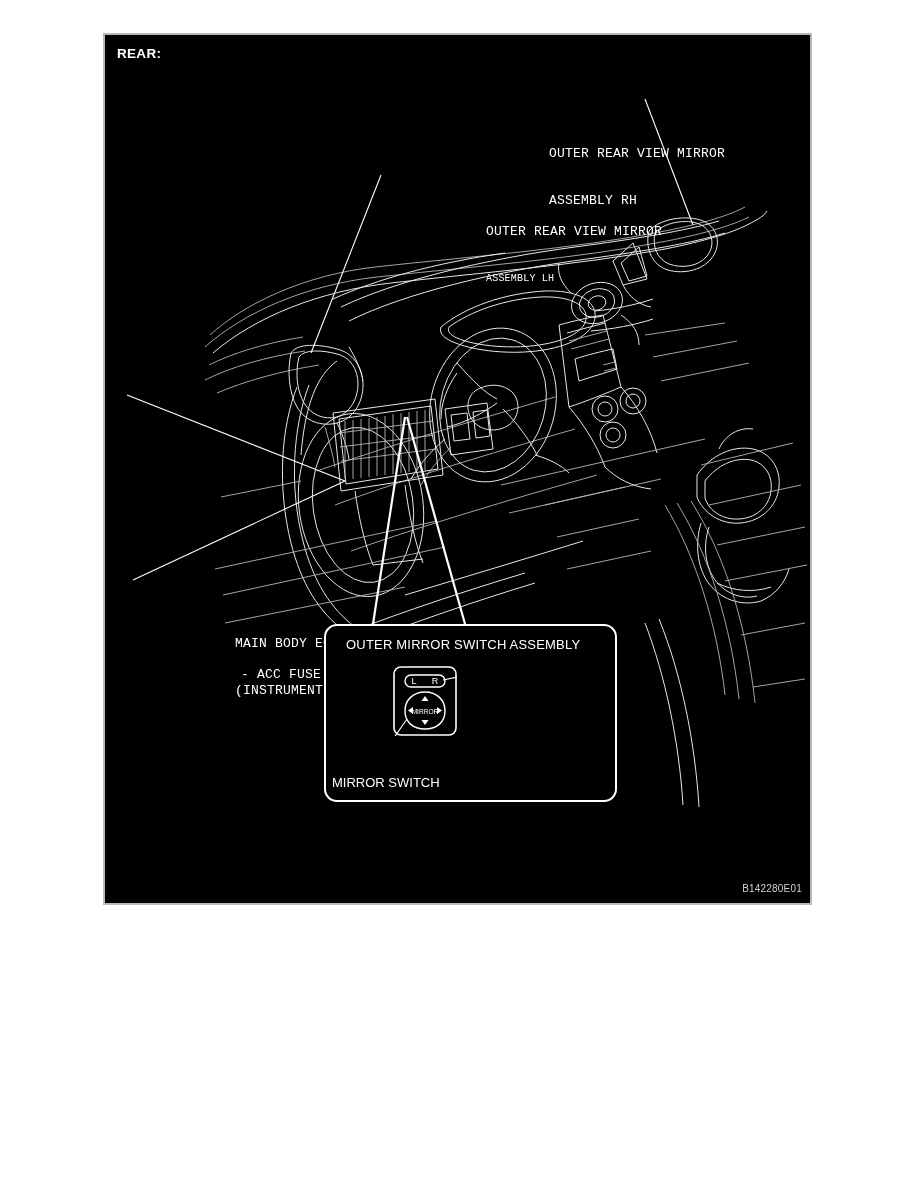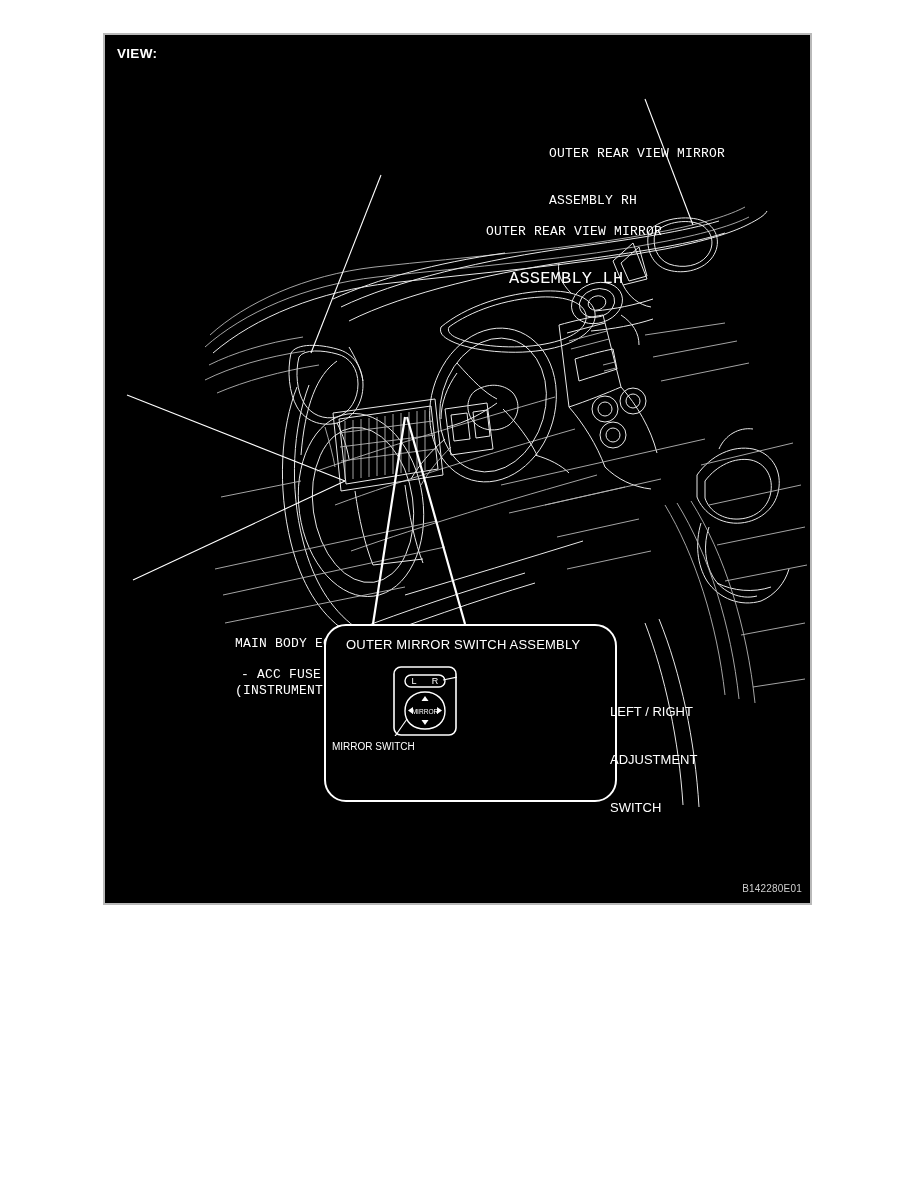--- a/index.html
+++ b/index.html
@@ -45,33 +45,33 @@
     color: #ffffff;
     font-size: 13px;
     line-height: 15.5px;
     letter-spacing: 0.2px;
     white-space: pre;
     font-family: Liberation Mono, monospace;
   }
 
   #label-mirror-rh { left: 444px; top: 80px; }
   #label-mirror-lh { left: 381px; top: 158px; }
-  #label-mirror-lh .l2 { font-size: 17px; margin-left: 23px; }
+  #label-mirror-lh .l2 { font-size: 10px; }
   #label-ecu       { left: 130px; top: 570px; }
   #label-acc-fuse  { left: 136px; top: 632px; }
 
   
   #switch-callout {
     position: absolute;
     left: 219px;   
     top: 589px;    
     width: 293px;
     height: 178px;
     border: 2px solid #ffffff;
-    border-radius: 22px;
+    border-radius: 13px;
     box-sizing: border-box;
     background: #000000;
   }
   #callout-title {
     position: absolute;
     left: 20px;
     top: 11px;
     color: #ffffff;
     font-size: 13px;
     letter-spacing: 0.2px;
@@ -82,23 +82,23 @@
     left: 284px;
     top: 46px;
     color: #ffffff;
     font-size: 13px;
     line-height: 16px;
     white-space: pre;
   }
   #label-mirror-switch {
     position: absolute;
     left: 6px;
-    top: 115px;
-    color: #ffffff;
-    font-size: 10px;
+    top: 149px;
+    color: #ffffff;
+    font-size: 13px;
     white-space: pre;
   }
 
   
   #switch-graphic {
     position: absolute;
     left: 67px;
     top: 40px;
     width: 64px;
     height: 70px;
@@ -310,21 +310,21 @@
       <line class="lead" x1="276" y1="140" x2="206" y2="318"></line>
 
       <line class="lead" x1="28" y1="545" x2="240" y2="446"></line>
       <line class="lead" x1="240" y1="446" x2="22" y2="360"></line>
 
       <line class="lead-thick" x1="300" y1="382" x2="268" y2="589"></line>
       <line class="lead-thick" x1="302" y1="382" x2="360" y2="589"></line>
     </g>
   </svg>
 
-  <div class="fig-title">VIEW:</div>
+  <div class="fig-title">REAR:</div>
 
   <div class="label" id="label-mirror-rh">
     <div>OUTER REAR VIEW MIRROR</div>
     <div>ASSEMBLY RH</div>
   </div>
 
   <div class="label" id="label-mirror-lh">
     <div>OUTER REAR VIEW MIRROR</div>
     <div class="l2">ASSEMBLY LH</div>
   </div>
@@ -354,23 +354,18 @@
       <polygon points="32,59 28.5,54 35.5,54" fill="#ffffff"></polygon>
       <polygon points="15,44.5 20,41 20,48" fill="#ffffff"></polygon>
       <polygon points="49,44.5 44,41 44,48" fill="#ffffff"></polygon>
       <text x="32" y="47.6" fill="#ffffff" font-family="'Liberation Sans', sans-serif" font-size="6.6" text-anchor="middle">MIRROR</text>
 
       <line x1="14" y1="53" x2="-2" y2="76" stroke="#ffffff" stroke-width="1.1"></line>
 
       <line x1="50" y1="14" x2="104" y2="3" stroke="#ffffff" stroke-width="1.1"></line>
     </svg>
 
-    <div id="label-lr-adjust">
-      <div>LEFT / RIGHT</div>
-      <div>ADJUSTMENT</div>
-      <div>SWITCH</div>
-    </div>
 
     <div id="label-mirror-switch">MIRROR SWITCH</div>
   </div>
 
   <div id="fig-code">B142280E01</div>
 </div>
 
 </body></html>

